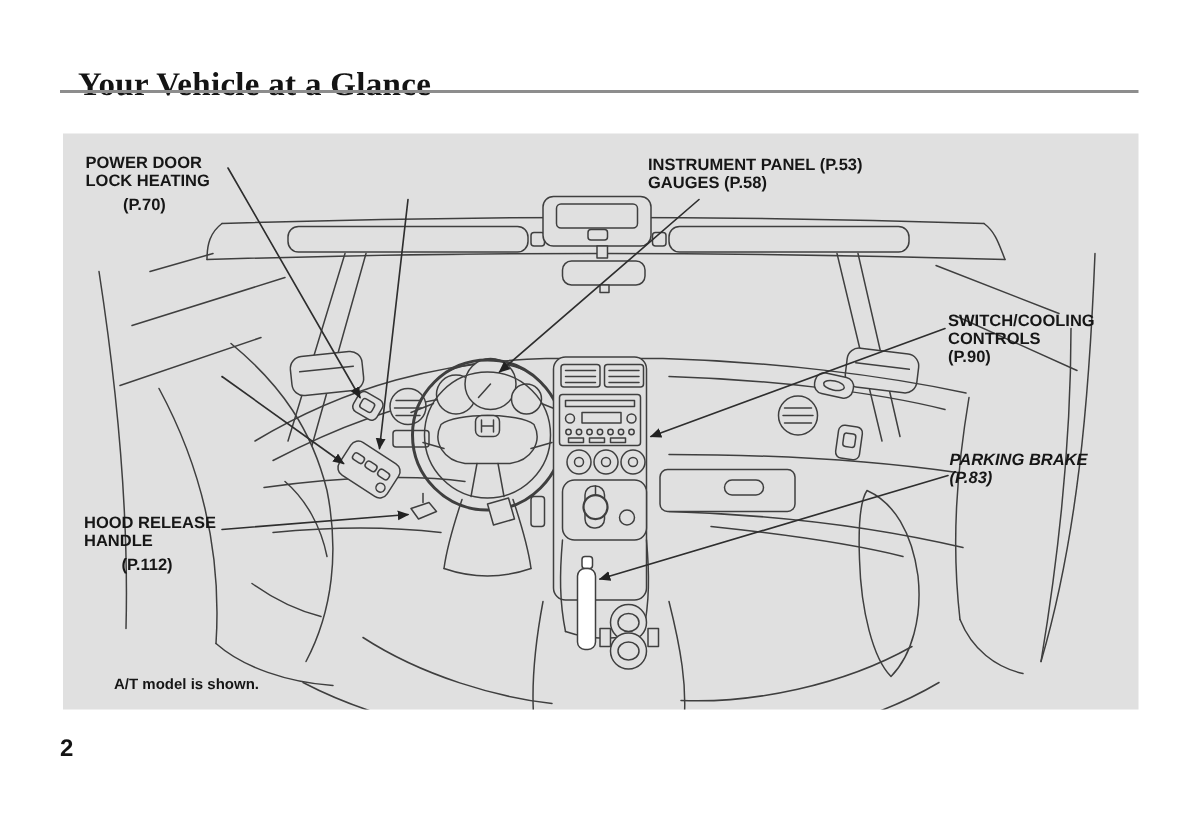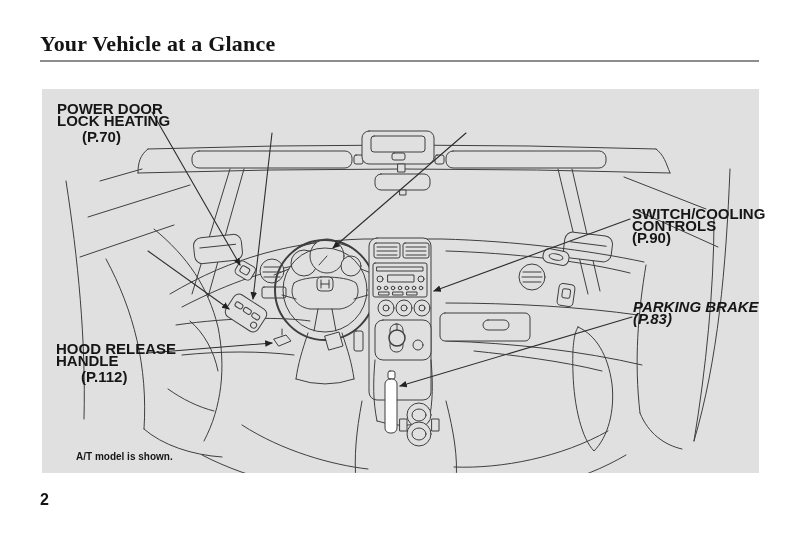--- a/index.html
+++ b/index.html
@@ -1,26 +1,26 @@
 <!DOCTYPE html>
 <html><head>
 <meta charset="utf-8">
 <style>
   html,body{margin:0;padding:0;background:#ffffff;}
   body{width:802px;height:548px;position:relative;overflow:hidden;
        font-family:"Liberation Sans",sans-serif;color:#141414;}
-  .page-title{position:absolute;left:40px;top:31px;margin:0;
+  .page-title{position:absolute;left:40px;top:31px;margin:12px;
        font-family:"Liberation Serif",serif;font-weight:700;font-size:22px;
        letter-spacing:0.2px;color:#141414;}
   .title-rule{position:absolute;left:40px;top:60px;width:719px;height:2px;
        background:#8d8d8d;}
   .diagram-panel{position:absolute;left:42px;top:89px;width:717px;height:384px;
        background:#e0e0e0;}
   .diagram-panel svg{position:absolute;left:0;top:0;width:717px;height:384px;}
-  .callout{position:absolute;font-weight:700;font-size:15px;line-height:12px;
+  .callout{position:absolute;font-weight:700;font-size:11px;line-height:12px;
        color:#161616;white-space:nowrap;}
   .pref-lg{margin-top:4px;margin-left:25px;}
   .model-note{position:absolute;left:14px;top:362px;font-weight:700;
        font-size:10px;color:#161616;margin-left:20px;}
   .page-number{position:absolute;left:40px;top:491px;font-weight:700;
        font-size:16px;color:#141414;}
 </style>
 </head>
 <body>
 
@@ -254,20 +254,24 @@
     </g>
   </svg>
 
   <div class="callout" style="left:15px;top:14px;">
     <div>POWER DOOR</div>
     <div>LOCK HEATING</div>
     <div class="pref-lg">(P.70)</div>
   </div>
 
 
+  <div class="callout" style="left:390px;top:15px;">
+    <div>INSTRUMENT PANEL (P.53)</div>
+    <div>GAUGES (P.58)</div>
+  </div>
 
   <div class="callout" style="left:590px;top:119px;">
     <div>SWITCH/COOLING</div>
     <div>CONTROLS</div>
     <div>(P.90)</div>
   </div>
 
   <div class="callout" style="left:591px;top:212px;font-style:italic;">
     <div>PARKING BRAKE</div>
     <div>(P.83)</div>

